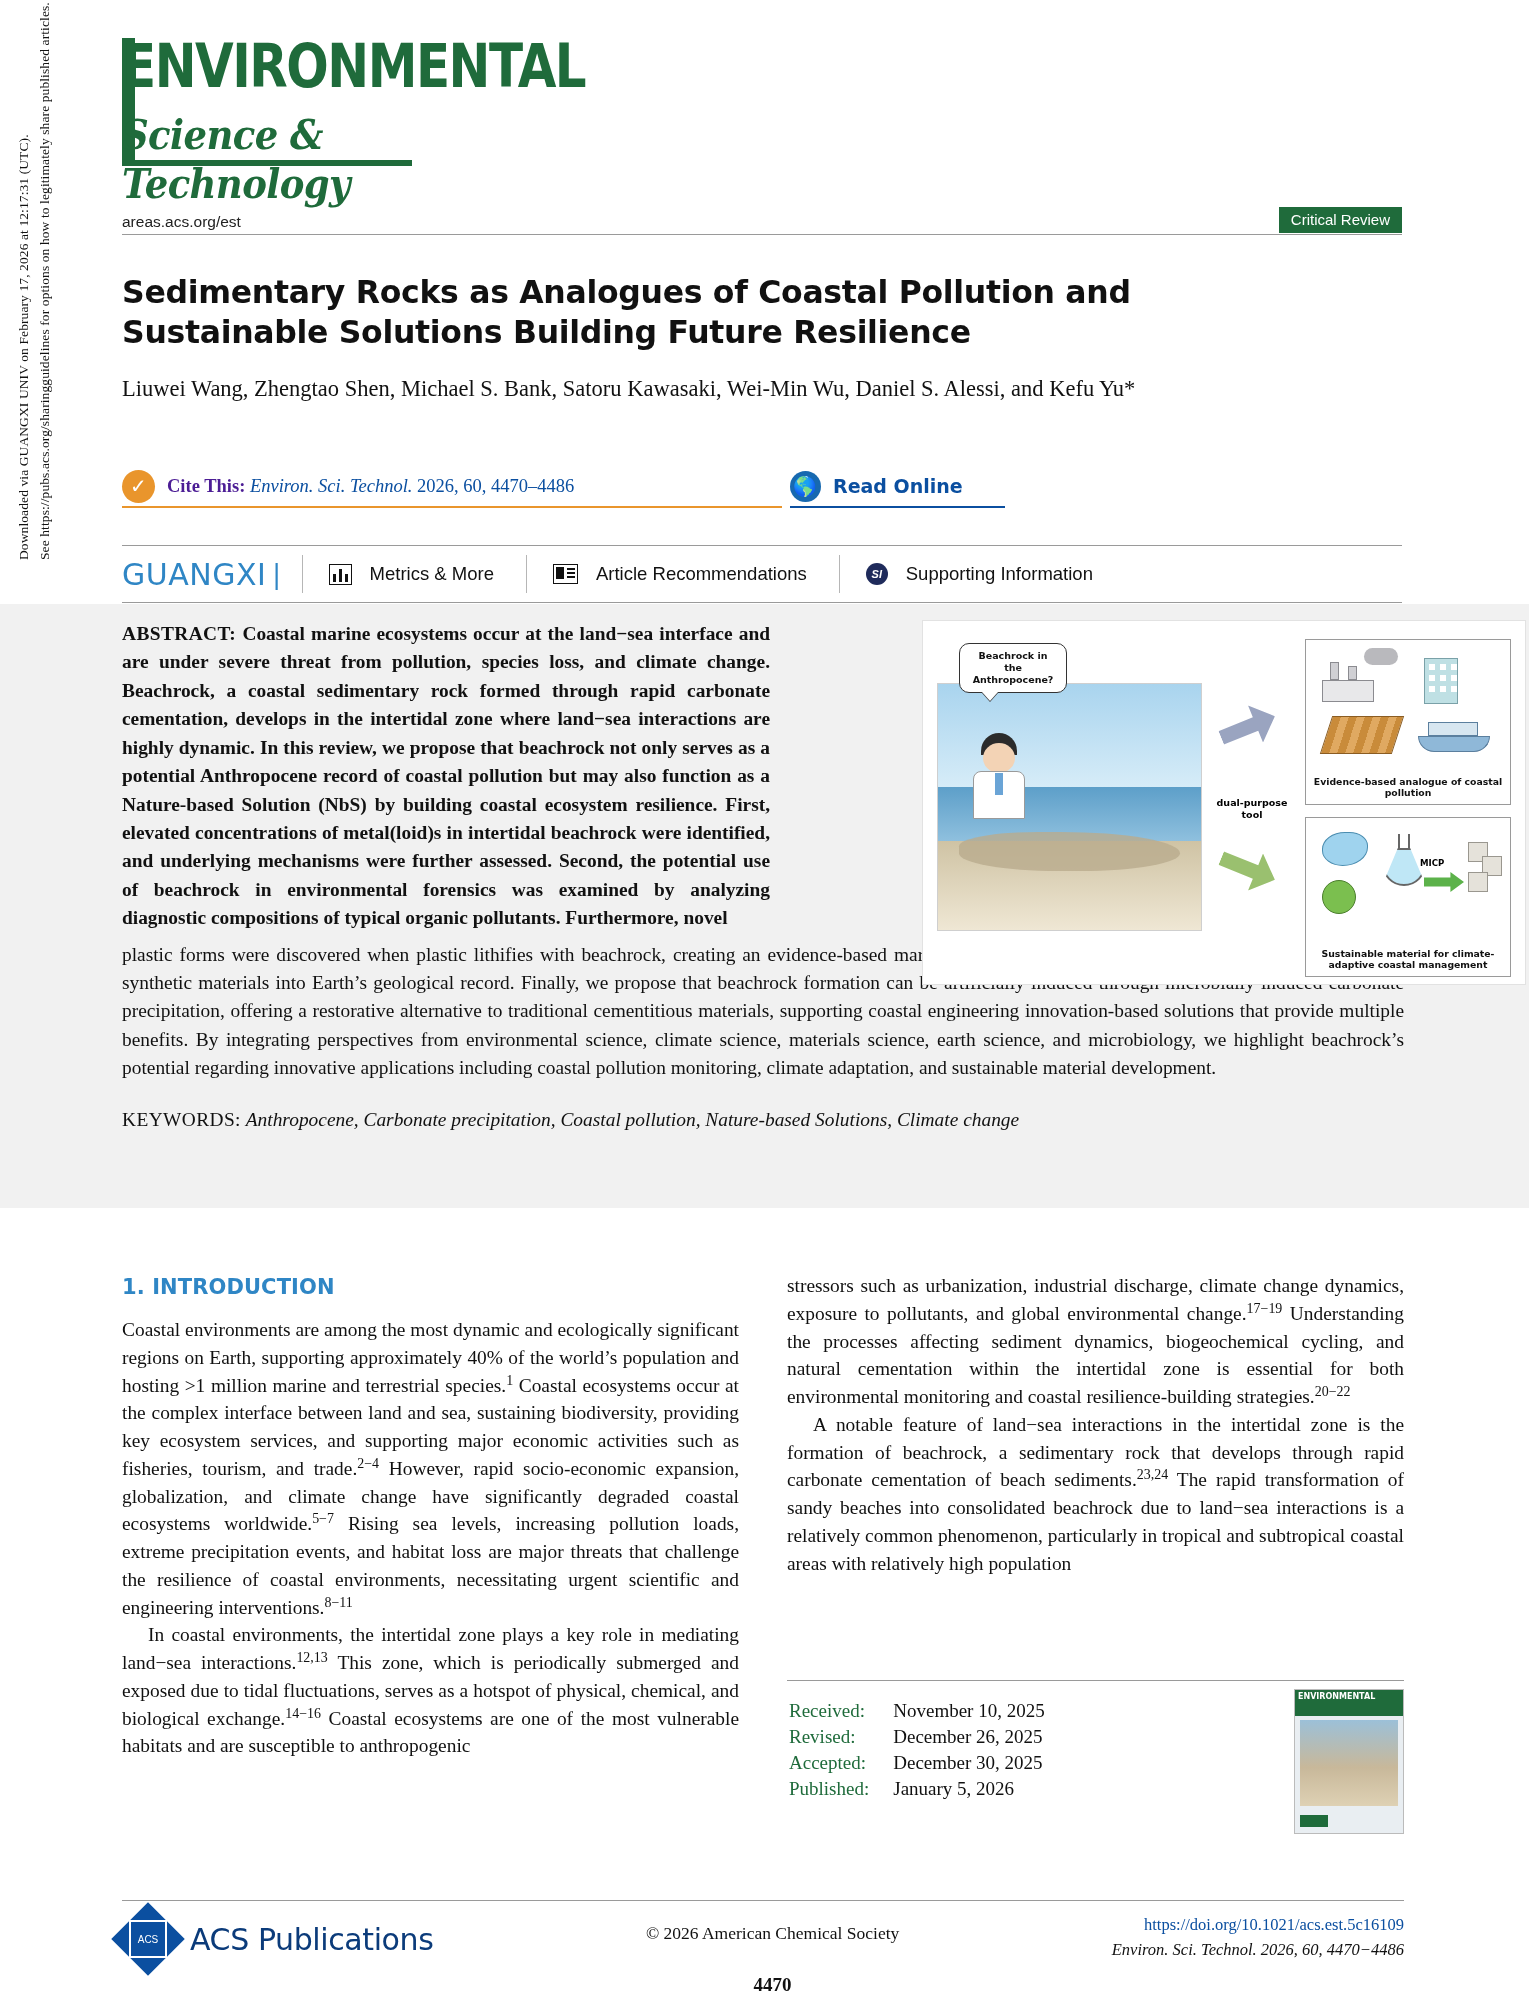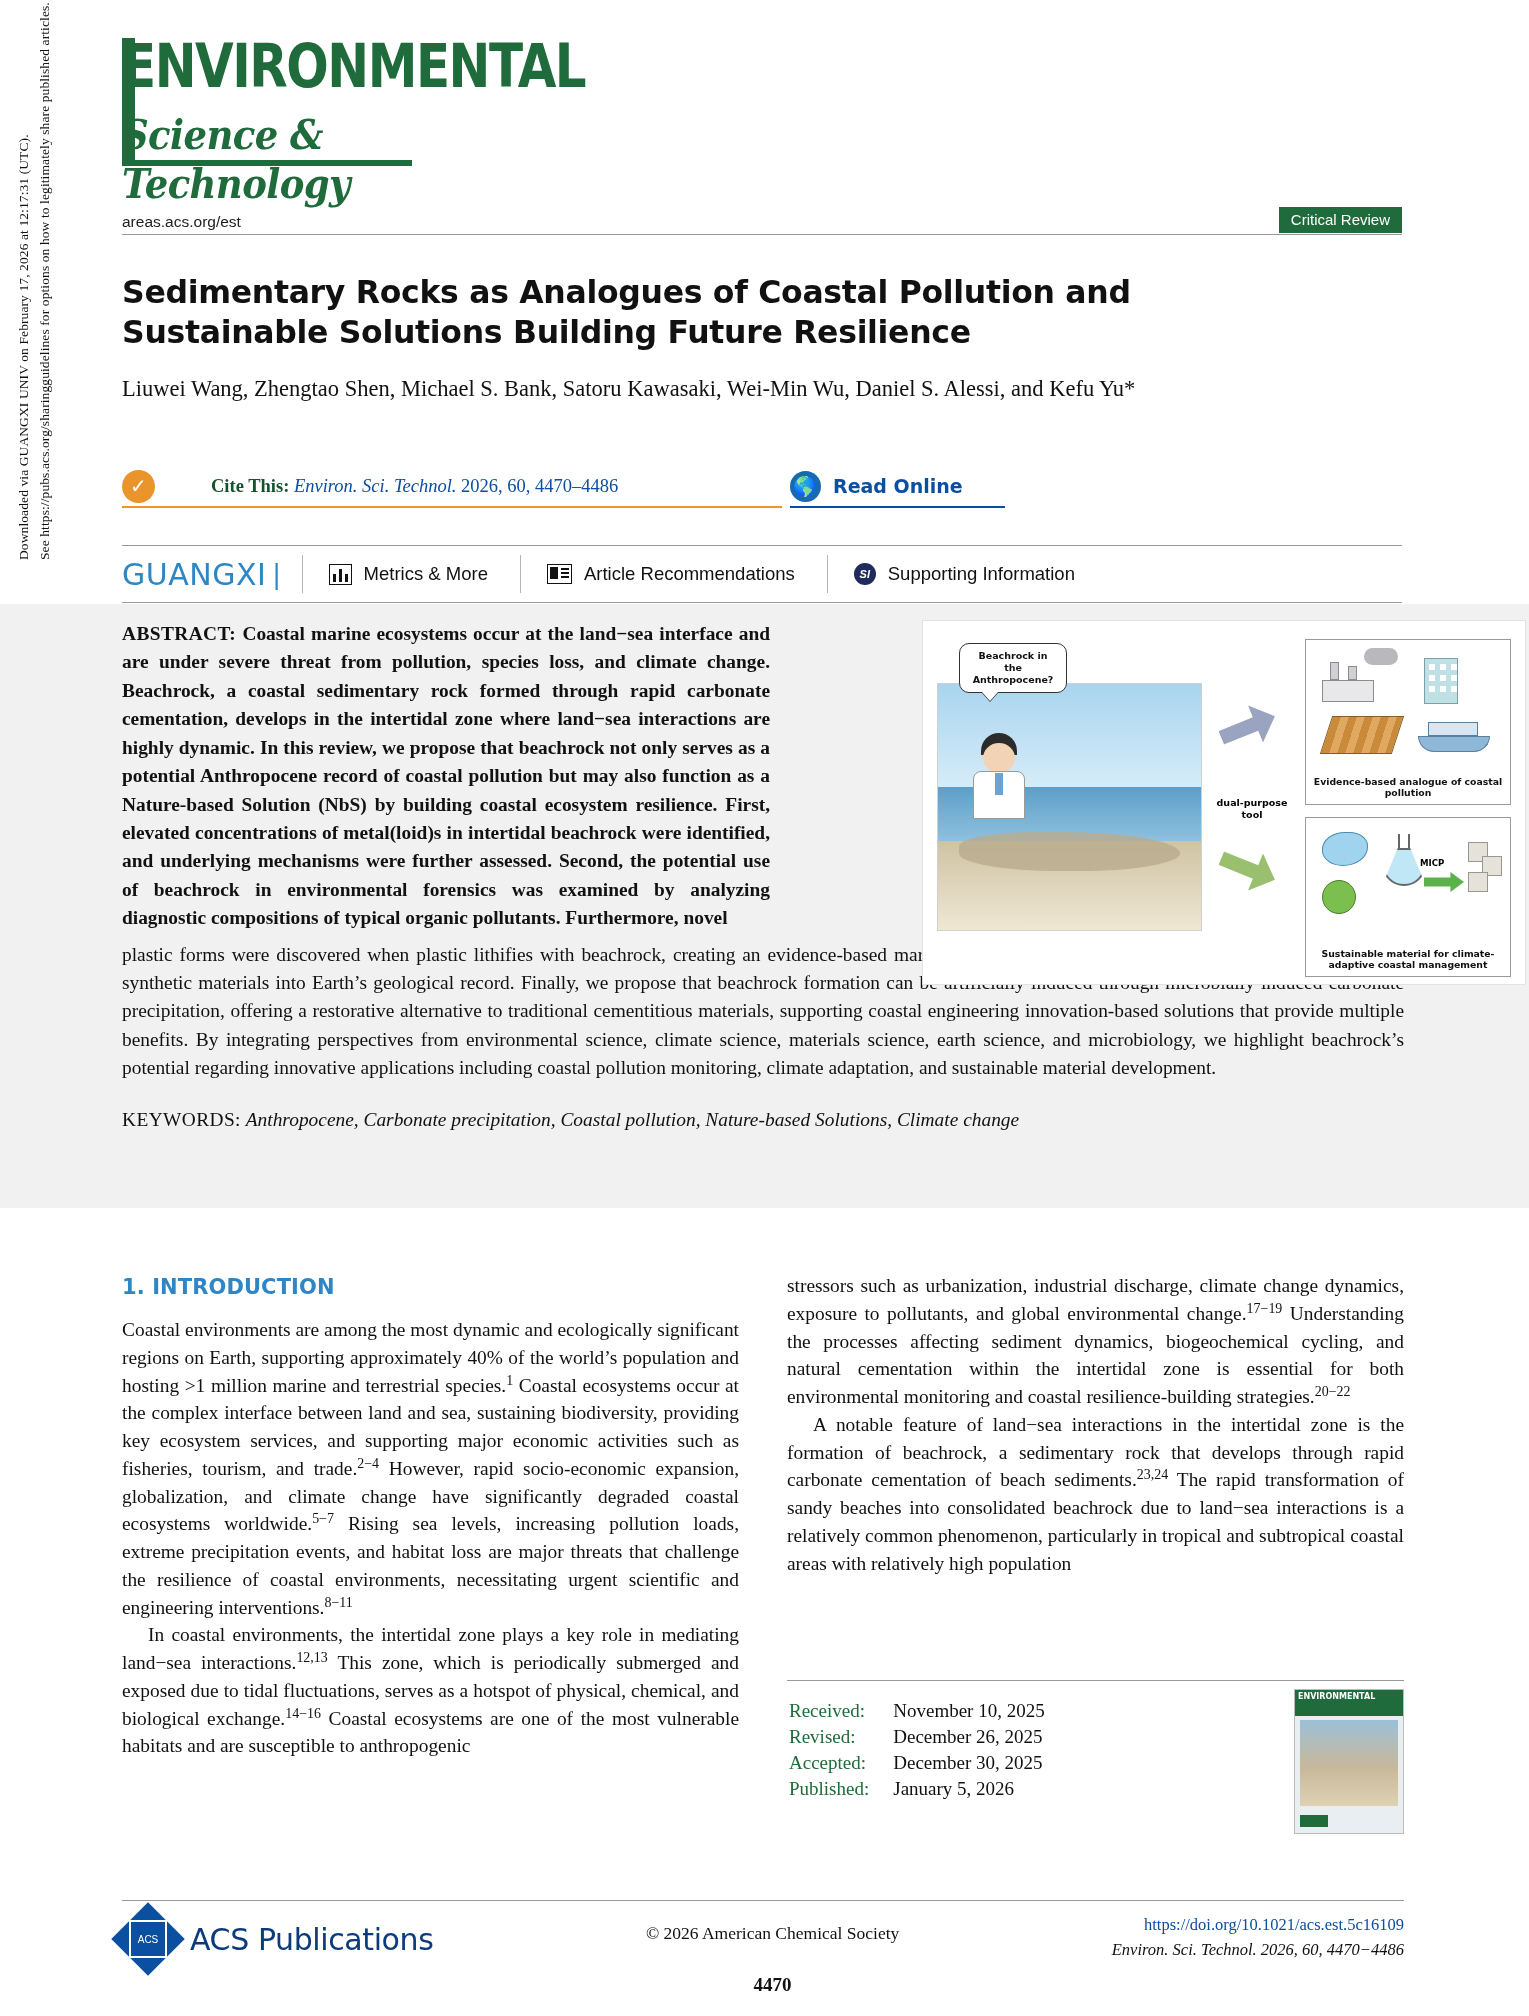--- a/index.html
+++ b/index.html
@@ -142,21 +142,21 @@
     display: flex; align-items: center; justify-content: center;
     font-size: 20px;
     margin-right: 12px;
     flex: none;
   }
   .cite-txt {
     font-family: "Liberation Serif", serif;
     font-size: 18.5px;
     color: #0b4fa0;
   }
-  .cite-txt b { color: #14532d; margin-left: 44px; }
+  .cite-txt b { color: #4c1d95; }
   .cite-txt i { font-style: italic; }
 
   .readonline {
     position: absolute;
     left: 790px; top: 466px;
     width: 215px; height: 42px;
     display: flex; align-items: center;
     border-bottom: 2px solid #0b4fa0;
   }
   .ro-ico {
@@ -198,21 +198,21 @@
   .arow-item {
     display: flex; align-items: center;
     font-family: "Liberation Sans", sans-serif;
     font-size: 18.5px;
     color: #111;
     padding: 0 26px;
     height: 38px;
     border-left: 1px solid #b6b6b6;
     margin-left: 6px;
   }
-  .arow-item .ic { margin-right: 12px; display: flex; align-items: center; justify-content: center;}
+  .arow-item .ic { margin-right: 18px; display: flex; align-items: center; justify-content: center;}
   .ic-metrics {
     width: 23px; height: 21px;
     border: 1.8px solid #111;
     position: relative;
     display: inline-block;
   }
   .ic-metrics::before {
     content: "";
     position: absolute; left: 3px; bottom: 2px;
     width: 3px; height: 8px; background: #111;

